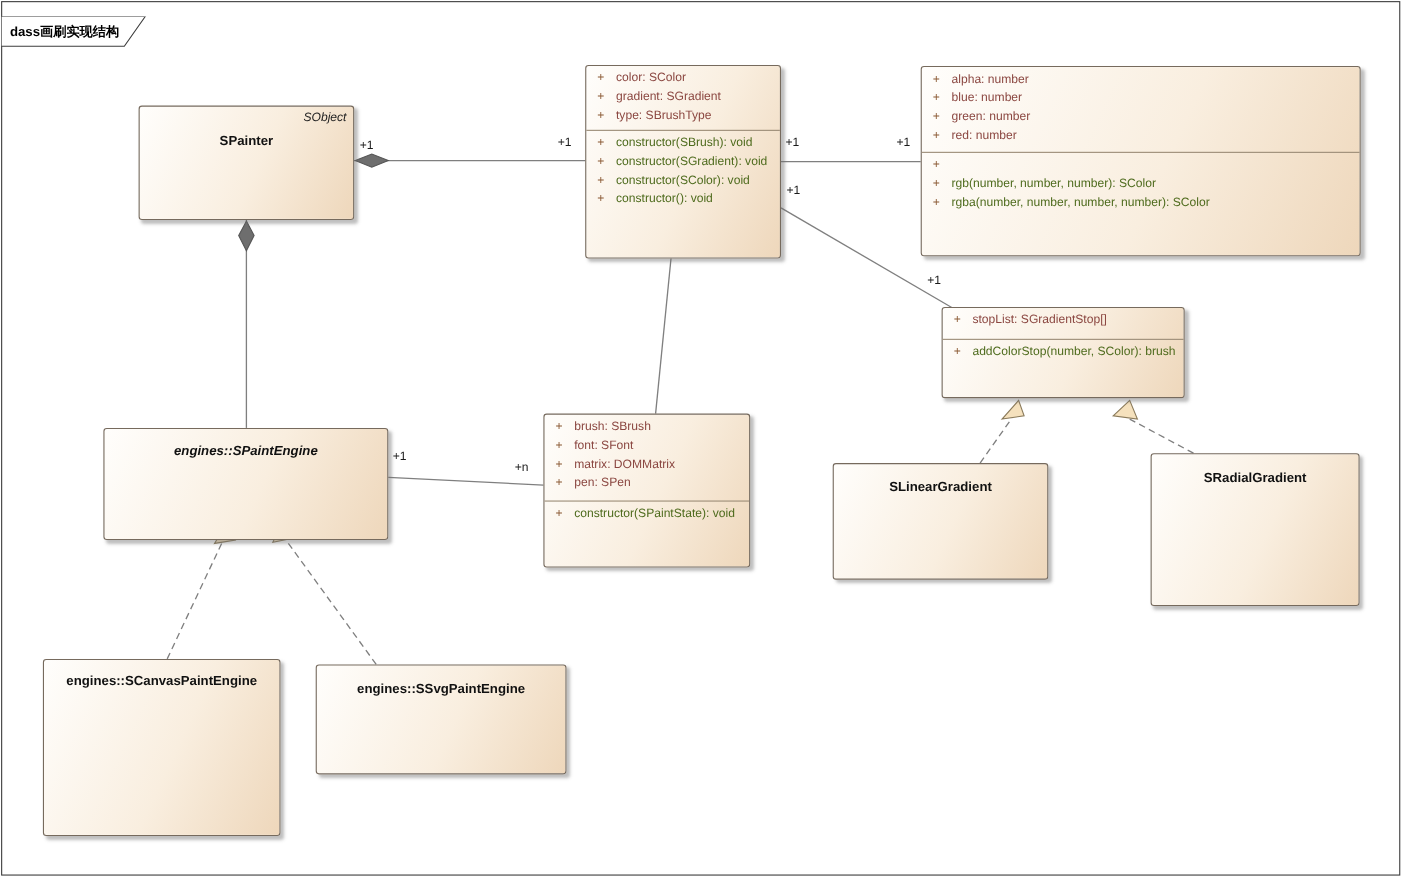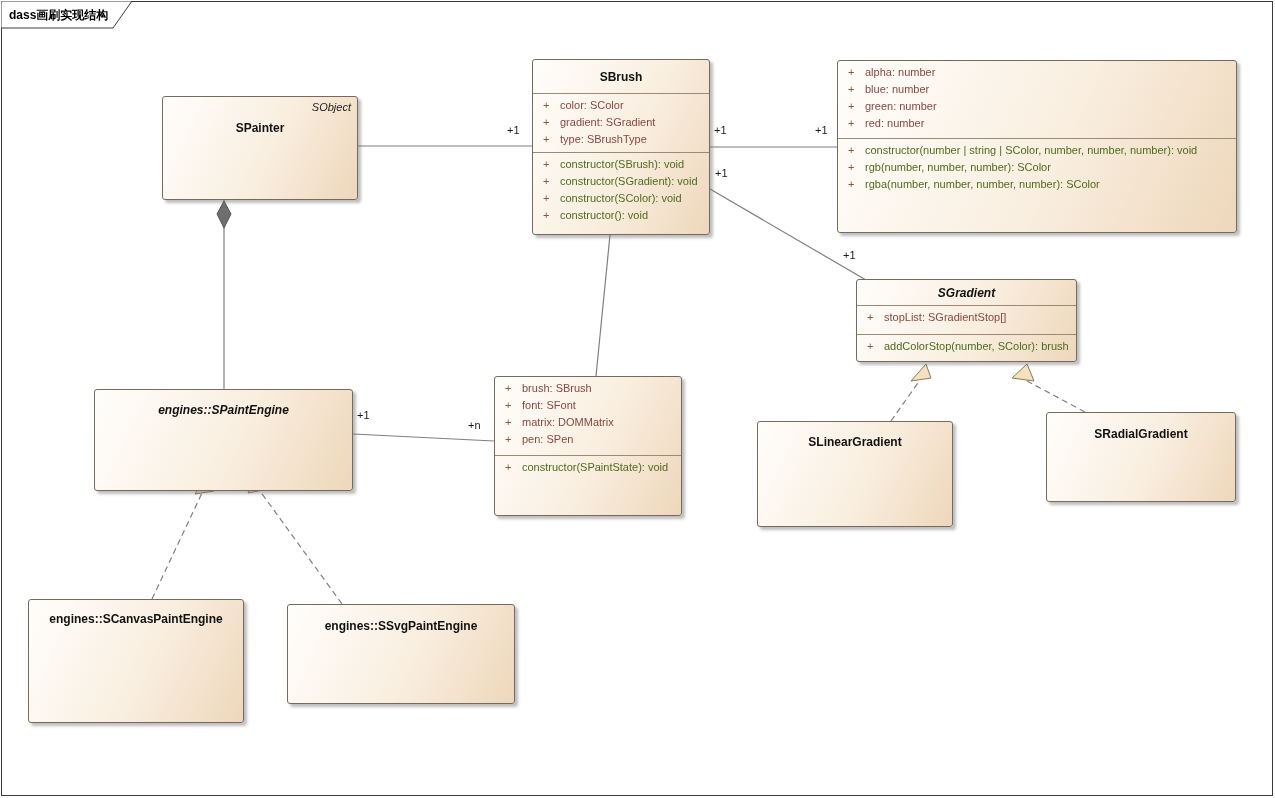--- a/index.html
+++ b/index.html
@@ -2,21 +2,21 @@
 <html><head>
 <meta charset="utf-8">
 <style>
   html,body { margin:0; padding:0; }
   body {
     width:1275px; height:798px; position:relative; background:#ffffff;
     font-family:"Liberation Sans", sans-serif; overflow:hidden;
   }
   .frame-border { position:absolute; left:1px; top:1px; right:2px; bottom:2px;
     border:1px solid #3c3c3c; pointer-events:none; }
-  .frame-tab { position:absolute; left:1px; top:1px; width:140px; height:28px; }
+  .frame-tab { position:absolute; left:1px; top:15px; width:140px; height:28px; }
   .frame-tab-label { position:absolute; left:8px; top:6px; font-size:12px; font-weight:bold; color:#000; white-space:nowrap; }
 
   .conn-layer { position:absolute; left:0; top:0; width:1275px; height:798px; }
 
   .uml-class {
     position:absolute; box-sizing:border-box;
     border:1px solid #766a5d; border-radius:3px;
     background:linear-gradient(115deg, #fffefc 0%, #f9eedf 55%, #eed7bb 100%);
     box-shadow:3px 3px 3px rgba(110,110,110,0.45);
   }
@@ -73,29 +73,26 @@
 
 <div class="mult-label" style="left:327px; top:126px;">+1</div>
 <div class="mult-label" style="left:507px; top:124px;">+1</div>
 <div class="mult-label" style="left:714px; top:124px;">+1</div>
 <div class="mult-label" style="left:815px; top:124px;">+1</div>
 <div class="mult-label" style="left:715px; top:167px;">+1</div>
 <div class="mult-label" style="left:843px; top:249px;">+1</div>
 <div class="mult-label" style="left:357px; top:409px;">+1</div>
 <div class="mult-label" style="left:468px; top:419px;">+n</div>
 
-<div class="uml-class" style="left:126px; top:96px; width:196px; height:104px;margin-left:36px;">
+<div class="uml-class" style="left:126px; top:96px; width:196px; height:104px;">
   <div class="stereotype">SObject</div>
   <div class="cls-title plain-title" style="top:24px;">SPainter</div>
 </div>
 
 <div class="uml-class" style="left:532px; top:59px; width:178px; height:176px;">
-  <div class="cls-head bordered" style="height:33px;">
-    <div class="cls-title">SBrush</div>
-  </div>
   <div class="compartment bordered" style="height:59px;">
     <div class="member attr">
         <span class="vis">+</span>
         <span class="mtext">color: SColor</span>
       </div>
     <div class="member attr">
         <span class="vis">+</span>
         <span class="mtext">gradient: SGradient</span>
       </div>
     <div class="member attr">
@@ -138,37 +135,33 @@
         <span class="mtext">green: number</span>
       </div>
     <div class="member attr">
         <span class="vis">+</span>
         <span class="mtext">red: number</span>
       </div>
   </div>
   <div class="compartment">
     <div class="member meth">
         <span class="vis">+</span>
-        <span class="mtext">constructor(number | string | SColor, number, number, number): void</span>
       </div>
     <div class="member meth">
         <span class="vis">+</span>
         <span class="mtext">rgb(number, number, number): SColor</span>
       </div>
     <div class="member meth">
         <span class="vis">+</span>
         <span class="mtext">rgba(number, number, number, number): SColor</span>
       </div>
   </div>
 </div>
 
 <div class="uml-class" style="left:856px; top:279px; width:221px; height:83px;">
-  <div class="cls-head bordered" style="height:25px;">
-    <div class="cls-title abstract">SGradient</div>
-  </div>
   <div class="compartment bordered" style="height:29px;">
     <div class="member attr">
         <span class="vis">+</span>
         <span class="mtext">stopList: SGradientStop[]</span>
       </div>
   </div>
   <div class="compartment">
     <div class="member meth">
         <span class="vis">+</span>
         <span class="mtext">addColorStop(number, SColor): brush</span>
@@ -204,25 +197,25 @@
         <span class="vis">+</span>
         <span class="mtext">constructor(SPaintState): void</span>
       </div>
   </div>
 </div>
 
 <div class="uml-class" style="left:757px; top:421px; width:196px; height:106px;">
   <div class="cls-title plain-title" style="top:13px;">SLinearGradient</div>
 </div>
 
-<div class="uml-class" style="left:1046px; top:412px; width:190px; height:90px;">
+<div class="uml-class" style="left:1046px; top:412px; width:190px; height:139px;">
   <div class="cls-title plain-title" style="top:14px;">SRadialGradient</div>
 </div>
 
-<div class="uml-class" style="left:28px; top:599px; width:216px; height:124px;">
+<div class="uml-class" style="left:39px; top:599px; width:216px; height:161px;">
   <div class="cls-title plain-title" style="top:12px;">engines::SCanvasPaintEngine</div>
 </div>
 
 <div class="uml-class" style="left:287px; top:604px; width:228px; height:100px;">
   <div class="cls-title plain-title" style="top:14px;">engines::SSvgPaintEngine</div>
 </div>
 
 <div class="frame-border"></div>
 <div class="frame-tab">
   <svg width="140" height="28" viewBox="0 0 140 28">

